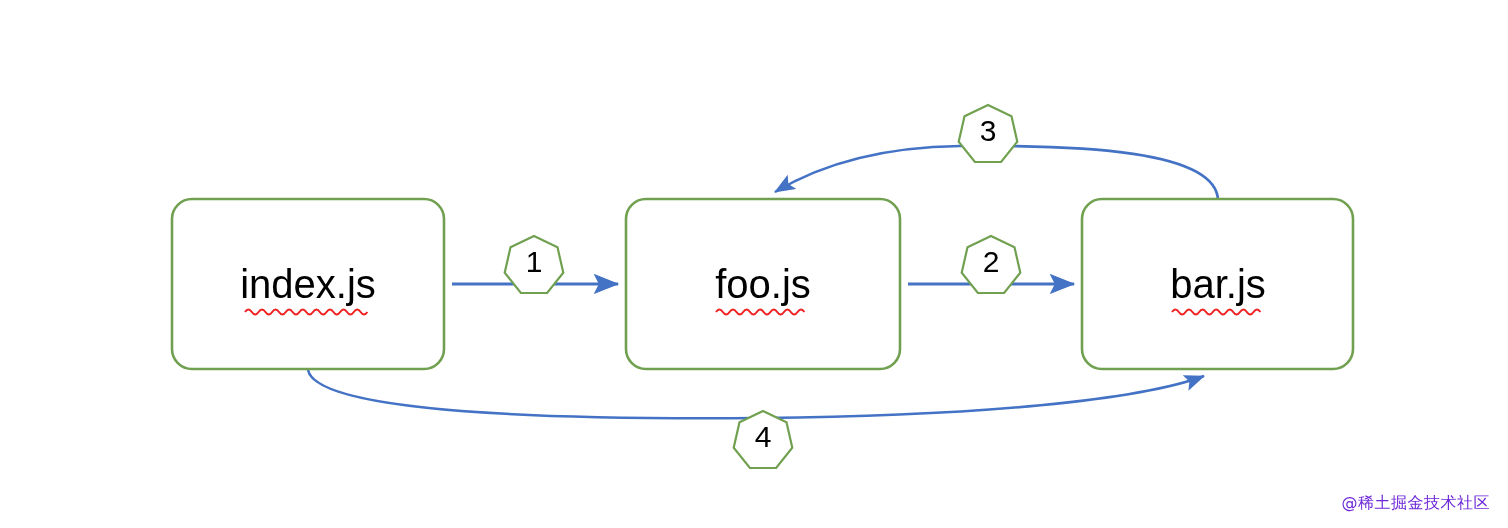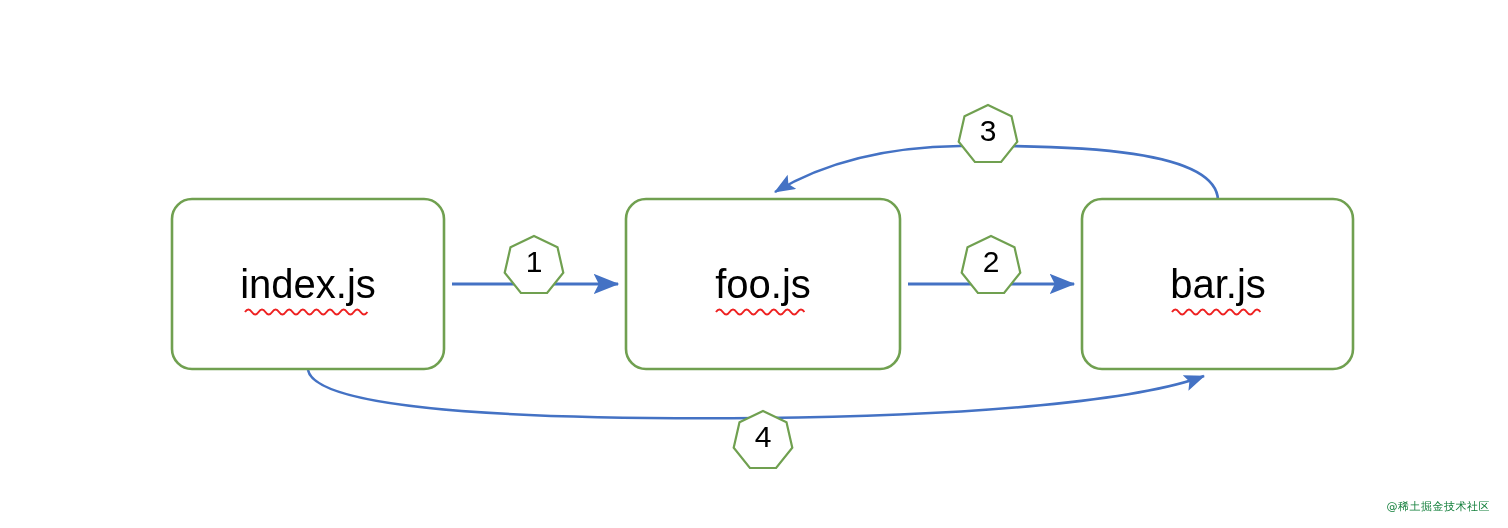--- a/index.html
+++ b/index.html
@@ -34,22 +34,22 @@
     font-size: 30px;
     fill: #000000;
     text-anchor: middle;
     dominant-baseline: middle;
   }
   .watermark {
     position: absolute;
     right: 18px;
     bottom: 14px;
     font-family: "DejaVu Sans", sans-serif;
-    font-size: 11px;
-    color: #15803d;
+    font-size: 16px;
+    color: #6d28d9;
     letter-spacing: 0.5px;
     white-space: nowrap;
     user-select: none;
   }
 </style>
 </head>
 <body>
 
 <div id="canvas">
 

